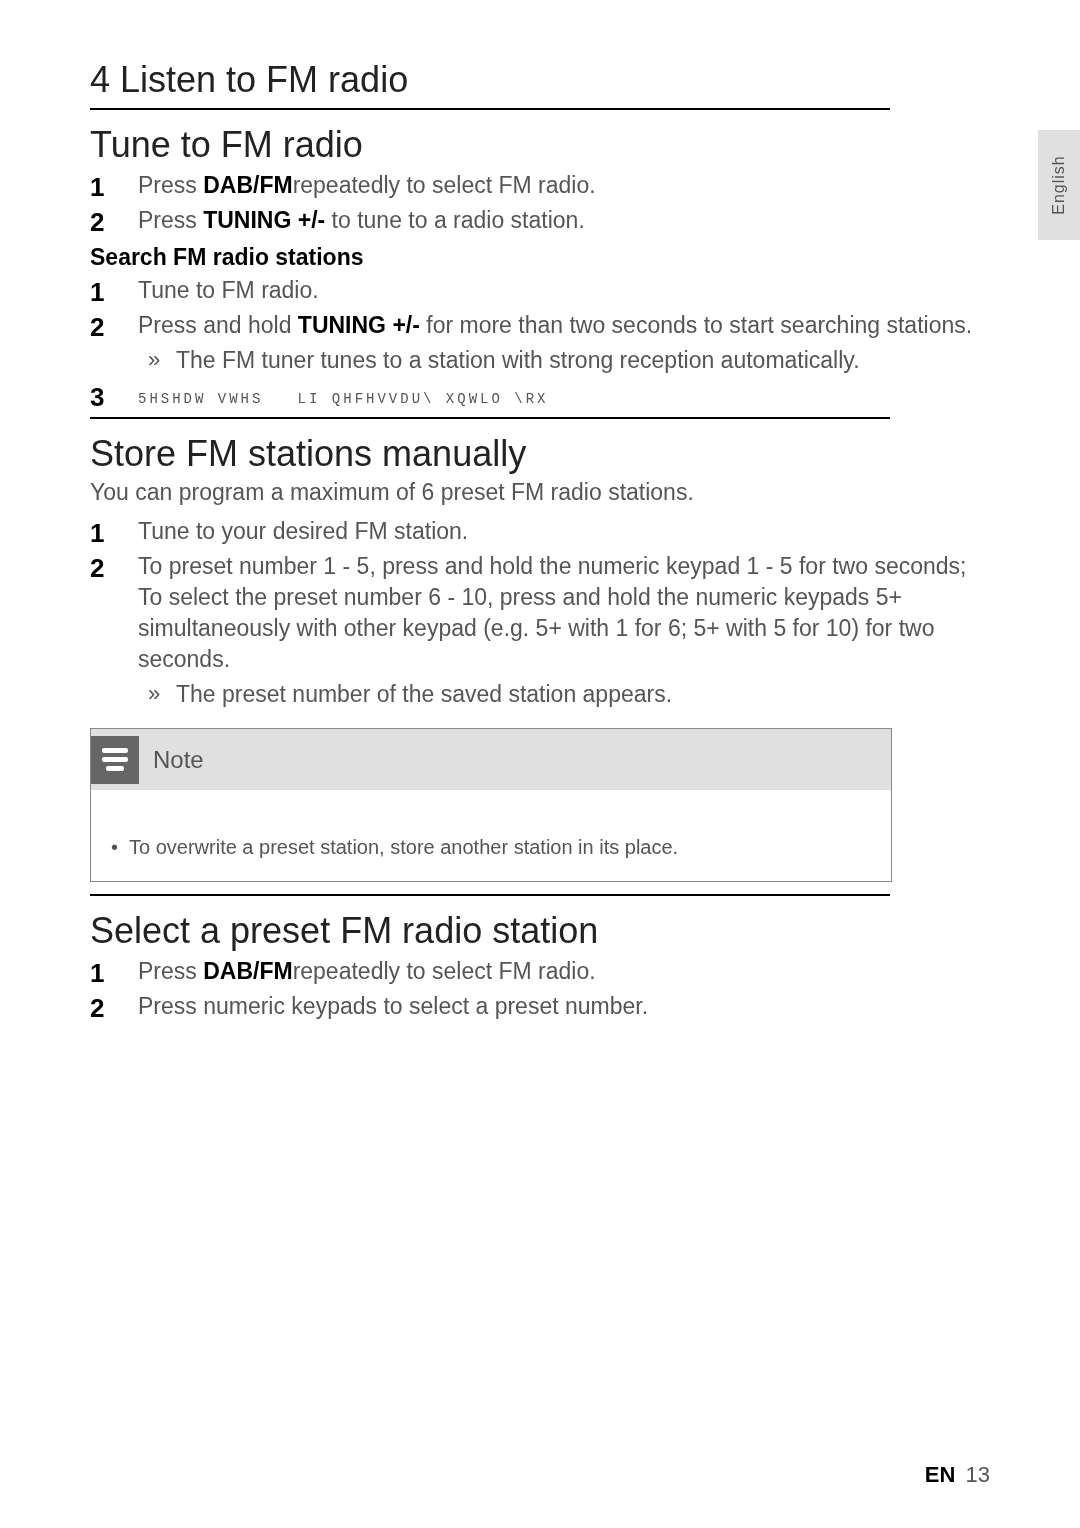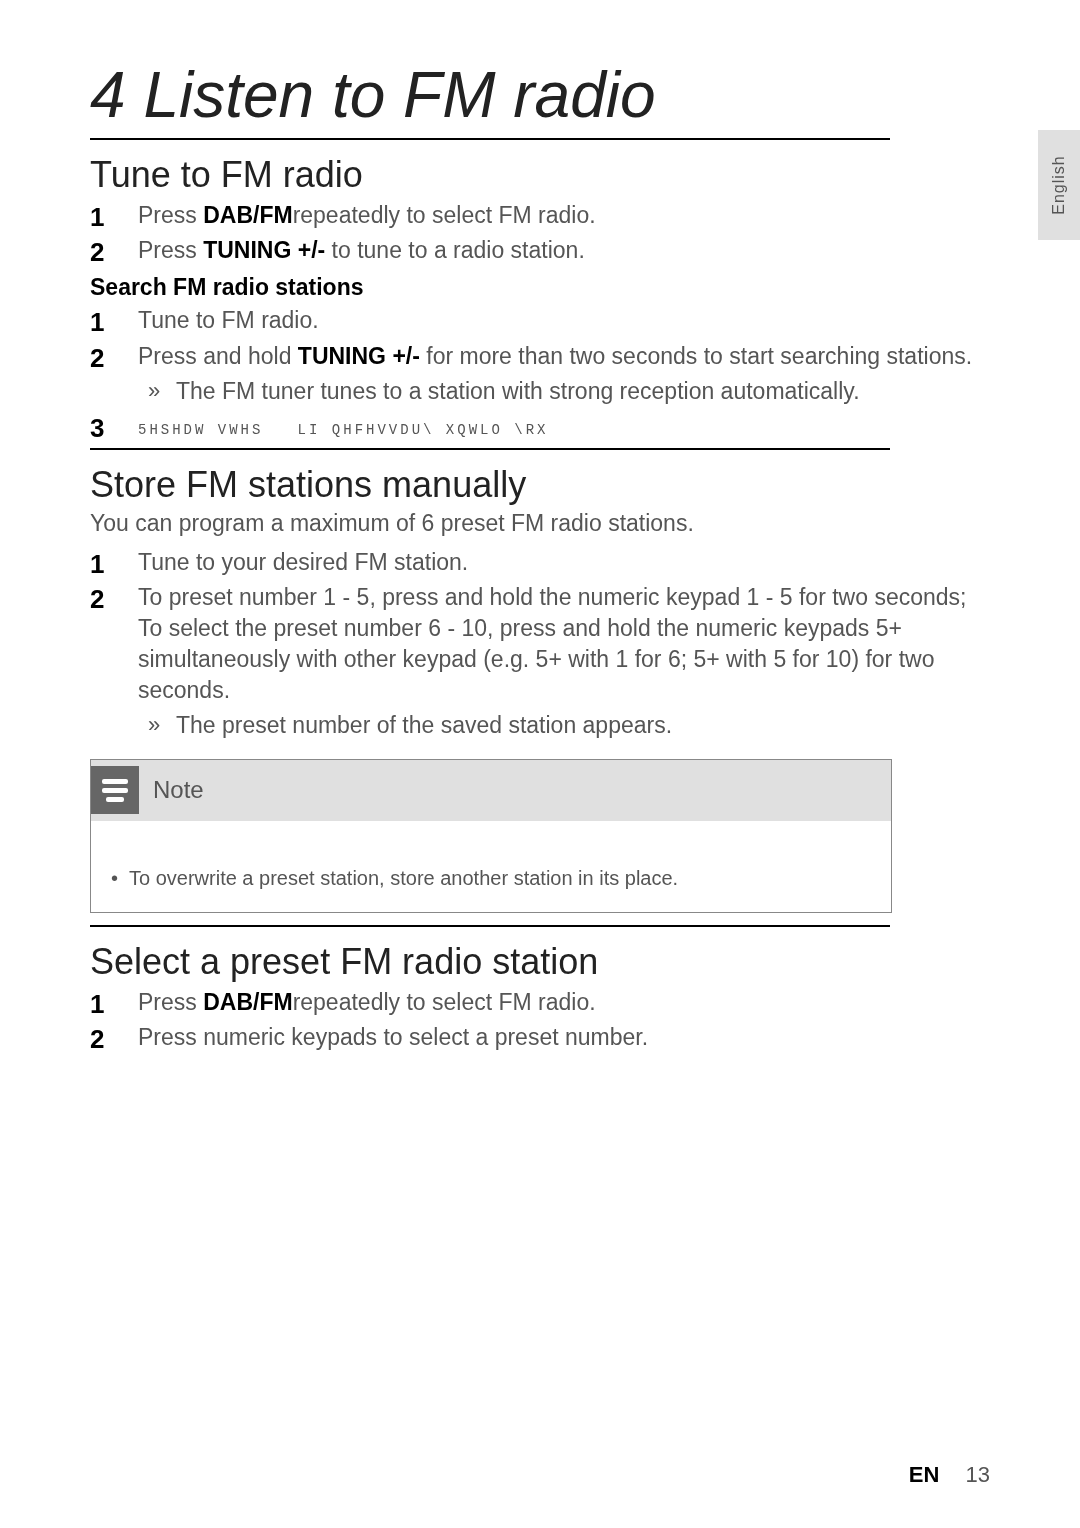--- a/index.html
+++ b/index.html
@@ -27,25 +27,24 @@
       align-items: center;
       justify-content: center;
     }
     .side-tab-text {
       transform: rotate(-90deg);
       font-size: 16px;
       color: #555;
       letter-spacing: 1px;
     }
     .chapter-title {
-      font-size: 64px;
+      font-size: 36px;
       font-weight: 400;
       margin: 0 0 8px 0;
       line-height: 1.1;
-      font-style: italic;
     }
     .hr-thick {
       border: none;
       border-top: 2px solid #000;
       margin: 6px 0 8px 0;
       width: 800px;
     }
     .section-title {
       font-size: 36px;
       font-weight: 400;
@@ -170,21 +169,21 @@
     .footer {
       position: absolute;
       bottom: 40px;
       right: 90px;
       font-size: 22px;
       color: #555;
     }
     .footer-en {
       font-weight: bold;
       color: #000;
-      margin-right: 20px;
+      margin-right: 4px;
     }
   </style>
 </head>
 <body>
 
 <div class="side-tab">
   <div class="side-tab-text">English</div>
 </div>
 
 <div class="page">

